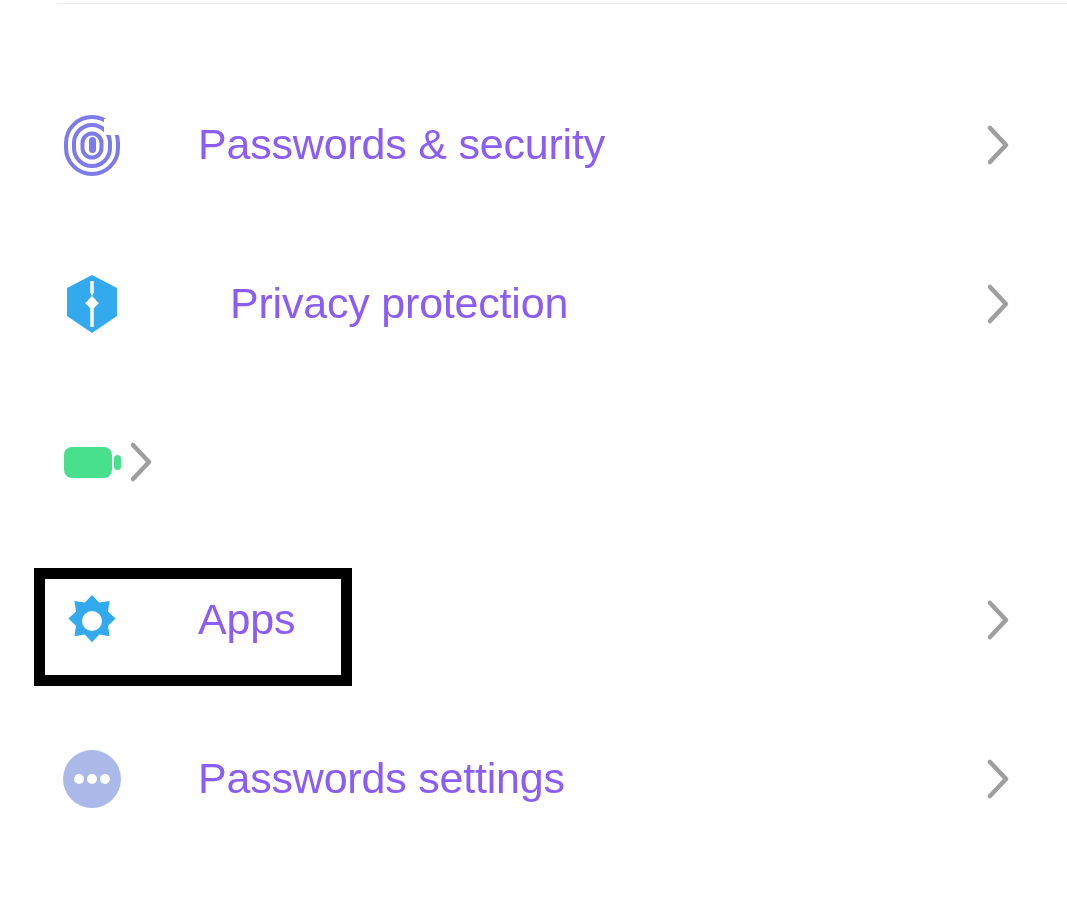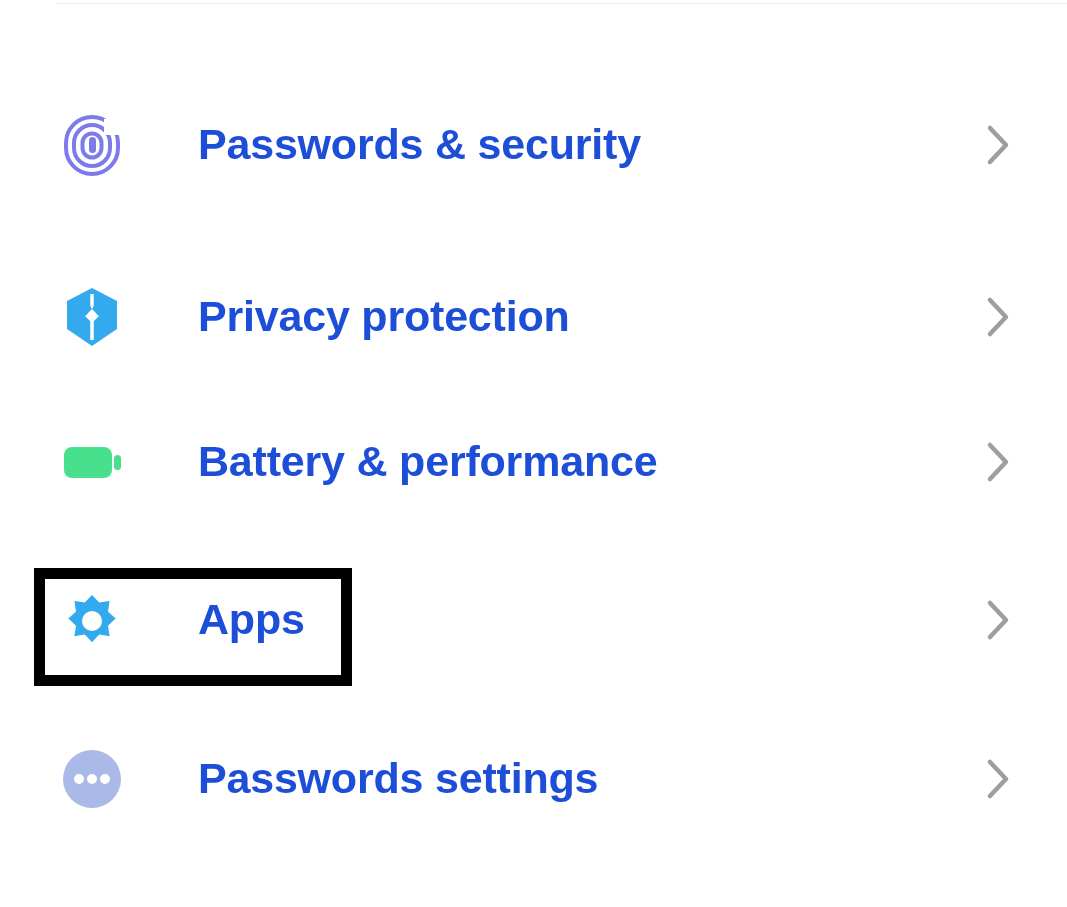--- a/index.html
+++ b/index.html
@@ -40,43 +40,43 @@
   .settings-row {
     position: absolute;
     left: 0;
     width: 1067px;
     height: 120px;
     display: flex;
     align-items: center;
     background: transparent;
   }
   .row-0 { top: 85px; }
-  .row-1 { top: 257px; }
+  .row-1 { top: 244px; gap: 32px; }
   .row-2 { top: 402px; }
   .row-3 { top: 560px; }
   .row-4 { top: 719px; }
 
   .row-icon {
     position: relative;
     width: 64px;
     height: 64px;
     margin-left: 60px;
     flex: 0 0 auto;
     display: flex;
     align-items: center;
     justify-content: center;
   }
   .row-icon svg { display: block; }
 
   .row-label {
     margin-left: 74px;
     font-size: 43px;
     line-height: 1.05;
-    font-weight: 700;
-    color: #1d4ed8;
+    font-weight: 400;
+    color: #8b5cf6;
     letter-spacing: -0.2px;
     white-space: nowrap;
     flex: 1 1 auto;
   }
 
   .row-chevron {
     flex: 0 0 auto;
     margin-right: 52px;
     width: 34px;
     height: 46px;
@@ -147,21 +147,20 @@
       </div>
     </div>
 
     <div class="settings-row row-2">
       <div class="row-icon">
         <svg width="64" height="64" viewBox="0 0 64 64" aria-hidden="true">
           <rect x="4" y="17" width="48" height="31" rx="8" ry="8" fill="#48e08c"></rect>
           <rect x="54" y="25" width="7" height="15" rx="3.5" ry="3.5" fill="#48e08c"></rect>
         </svg>
       </div>
-      <div class="row-label">Battery &amp; performance</div>
       <div class="row-chevron">
         <svg width="30" height="46" viewBox="0 0 30 46" aria-hidden="true">
           <polyline points="7,6 23,23 7,40" fill="none" stroke="#9e9e9e" stroke-width="4.5" stroke-linecap="round" stroke-linejoin="round"></polyline>
         </svg>
       </div>
     </div>
 
     <div class="settings-row row-3">
       <div class="row-icon">
         <svg width="64" height="64" viewBox="0 0 64 64" aria-hidden="true">

